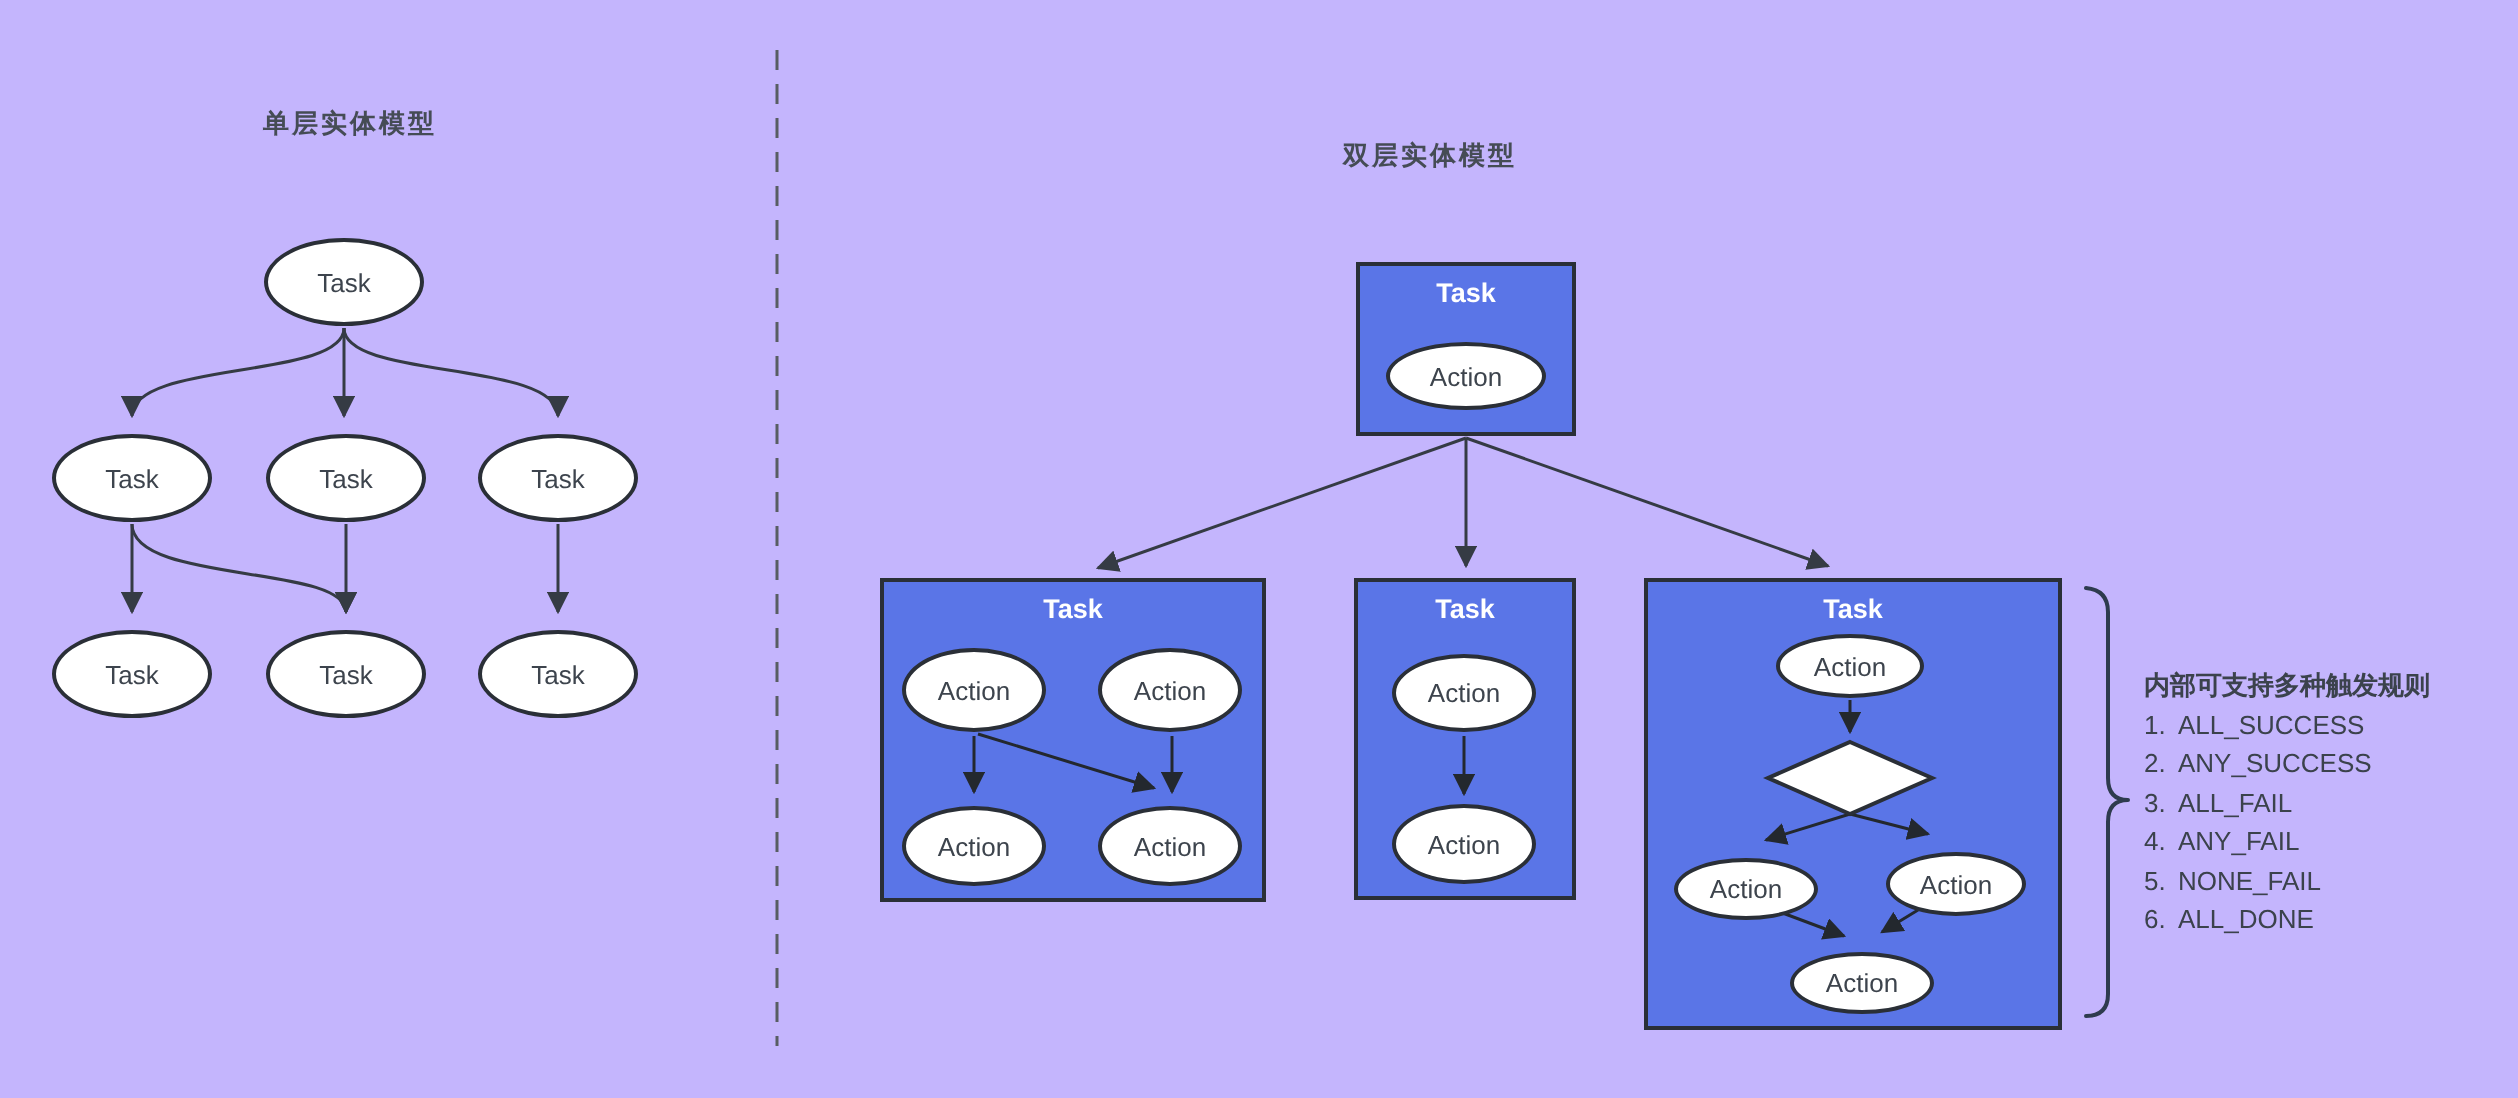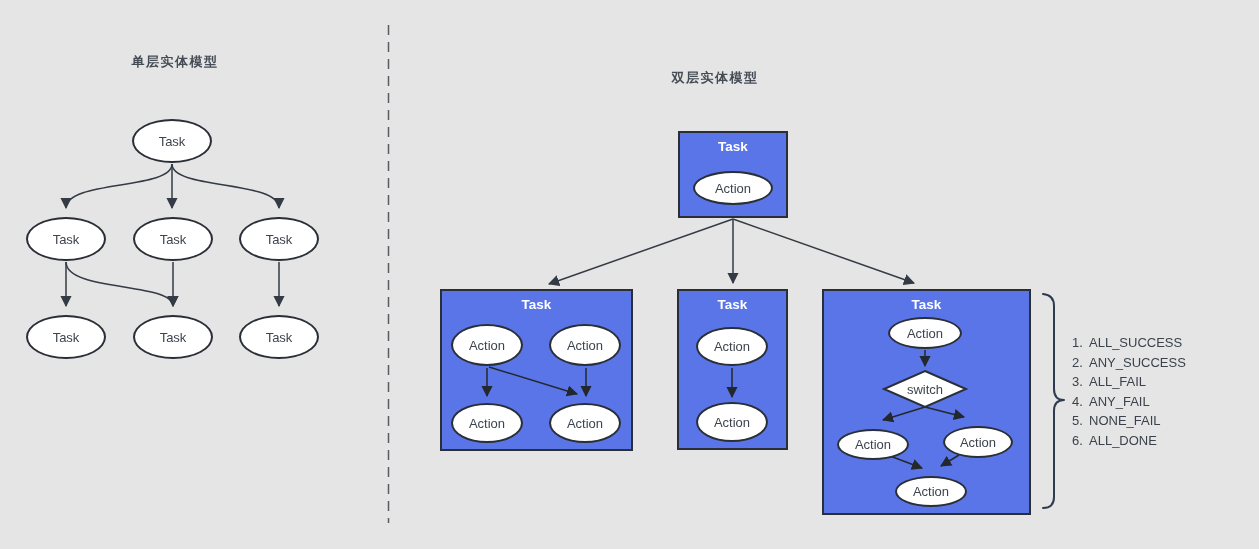--- a/index.html
+++ b/index.html
@@ -1,17 +1,17 @@
 <!DOCTYPE html>
 <html><head>
 <meta charset="utf-8">
 <style>
   html,body{margin:0;padding:0;background:#000;}
   #stage{
-    position:relative;width:1259px;height:549px;background:#e5e5e5;overflow:hidden;
+    position:relative;width:1259px;height:549px;background:#c4b5fd;overflow:hidden;
     font-family:"Liberation Sans","DejaVu Sans",sans-serif;
   }
   .layer{position:absolute;left:0;top:0;}
   .sec-title{
     position:absolute;color:#454C55;font-size:13px;font-weight:600;
     letter-spacing:1.5px;text-align:center;
   }
   .tbox{
     position:absolute;background:#5A75E7;border:2px solid #2A2F37;box-sizing:border-box;
   }
@@ -114,26 +114,26 @@
 
   <div class="node" style="left:451px;top:324px;width:72px;height:42px;">Action</div>
   <div class="node" style="left:549px;top:324px;width:72px;height:42px;">Action</div>
   <div class="node" style="left:451px;top:403px;width:72px;height:40px;">Action</div>
   <div class="node" style="left:549px;top:403px;width:72px;height:40px;">Action</div>
 
   <div class="node" style="left:696px;top:327px;width:72px;height:39px;">Action</div>
   <div class="node" style="left:696px;top:402px;width:72px;height:40px;">Action</div>
 
   <div class="node" style="left:888px;top:317px;width:74px;height:32px;">Action</div>
-  <div class="diamond-label" style="left:885px;top:371px;width:80px;height:36px;">switch</div>
   <div class="node" style="left:837px;top:429px;width:72px;height:31px;">Action</div>
   <div class="node" style="left:943px;top:426px;width:70px;height:32px;">Action</div>
   <div class="node" style="left:895px;top:476px;width:72px;height:31px;">Action</div>
 
   <div class="anno">
+    <div class="anno-title">内部可支持多种触发规则</div>
     <div class="anno-item">
       <span class="anno-num">1.</span>
       <span>ALL_SUCCESS</span>
     </div>
     <div class="anno-item">
       <span class="anno-num">2.</span>
       <span>ANY_SUCCESS</span>
     </div>
     <div class="anno-item">
       <span class="anno-num">3.</span>

